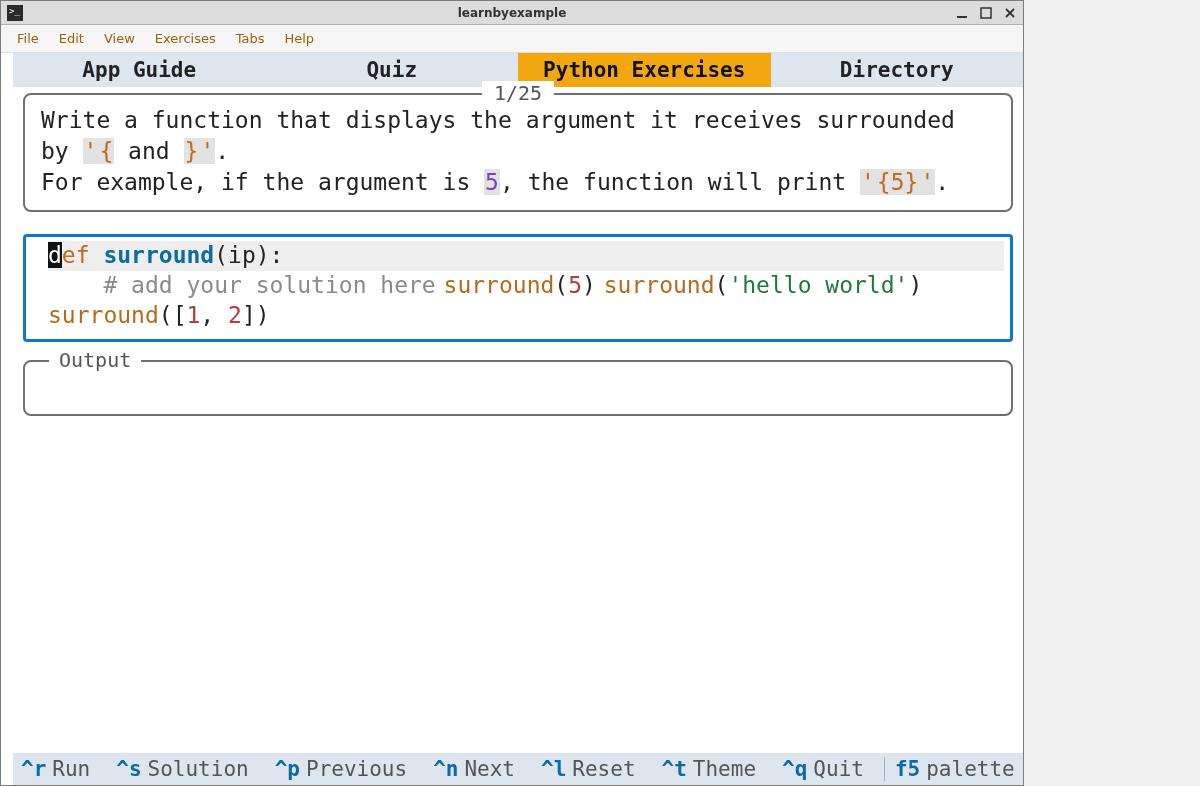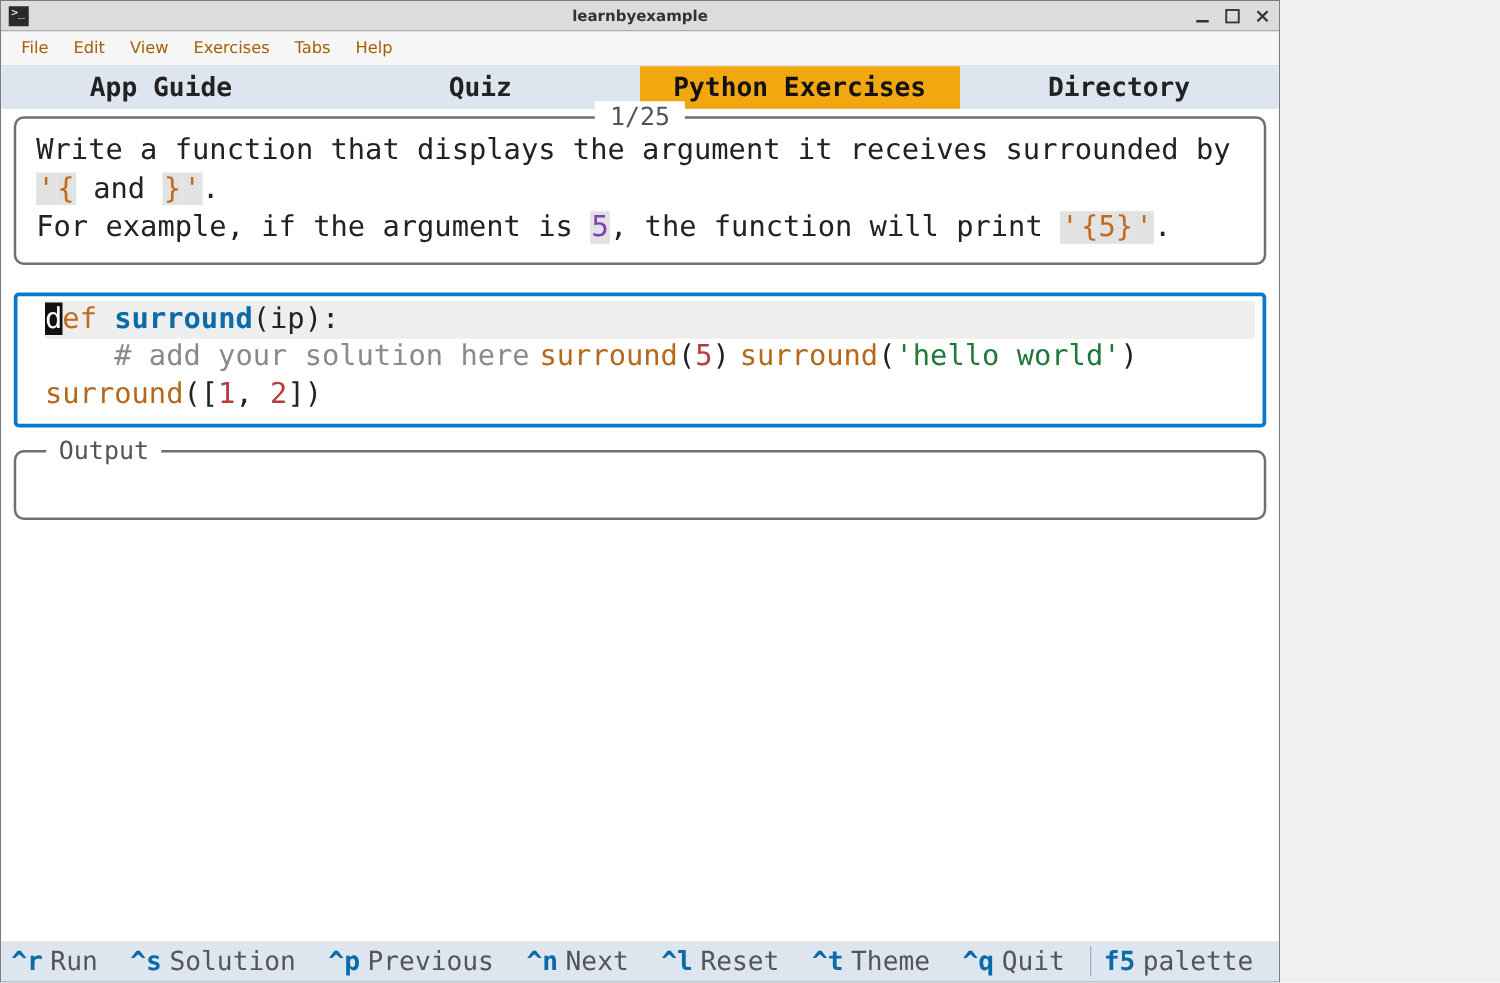--- a/index.html
+++ b/index.html
@@ -48,20 +48,21 @@
     display: flex; align-items: center; gap: 4px;
     padding: 0 8px;
     border-bottom: 1px solid #e0e0e0;
     font-size: 13px; color: #a16207;
   }
   .menubar .menuitem { padding: 3px 8px; cursor: default;}
   
   .appbody {
     flex: 1; background: #fff; display:flex;flex-direction:column;
     font-family: "DejaVu Sans Mono","Liberation Mono","Consolas",monospace;
+    margin-left: 12px;
   }
   .tabs {
     display:flex; height:34px; background:#dde5ee;
   }
   .tab {
     flex:1; display:flex;align-items:center;justify-content:center;
     font-size:21px; font-weight:bold; color:#222;
     cursor:default;
   }
   .tab.active { background:#f2a610; color:#111;}

